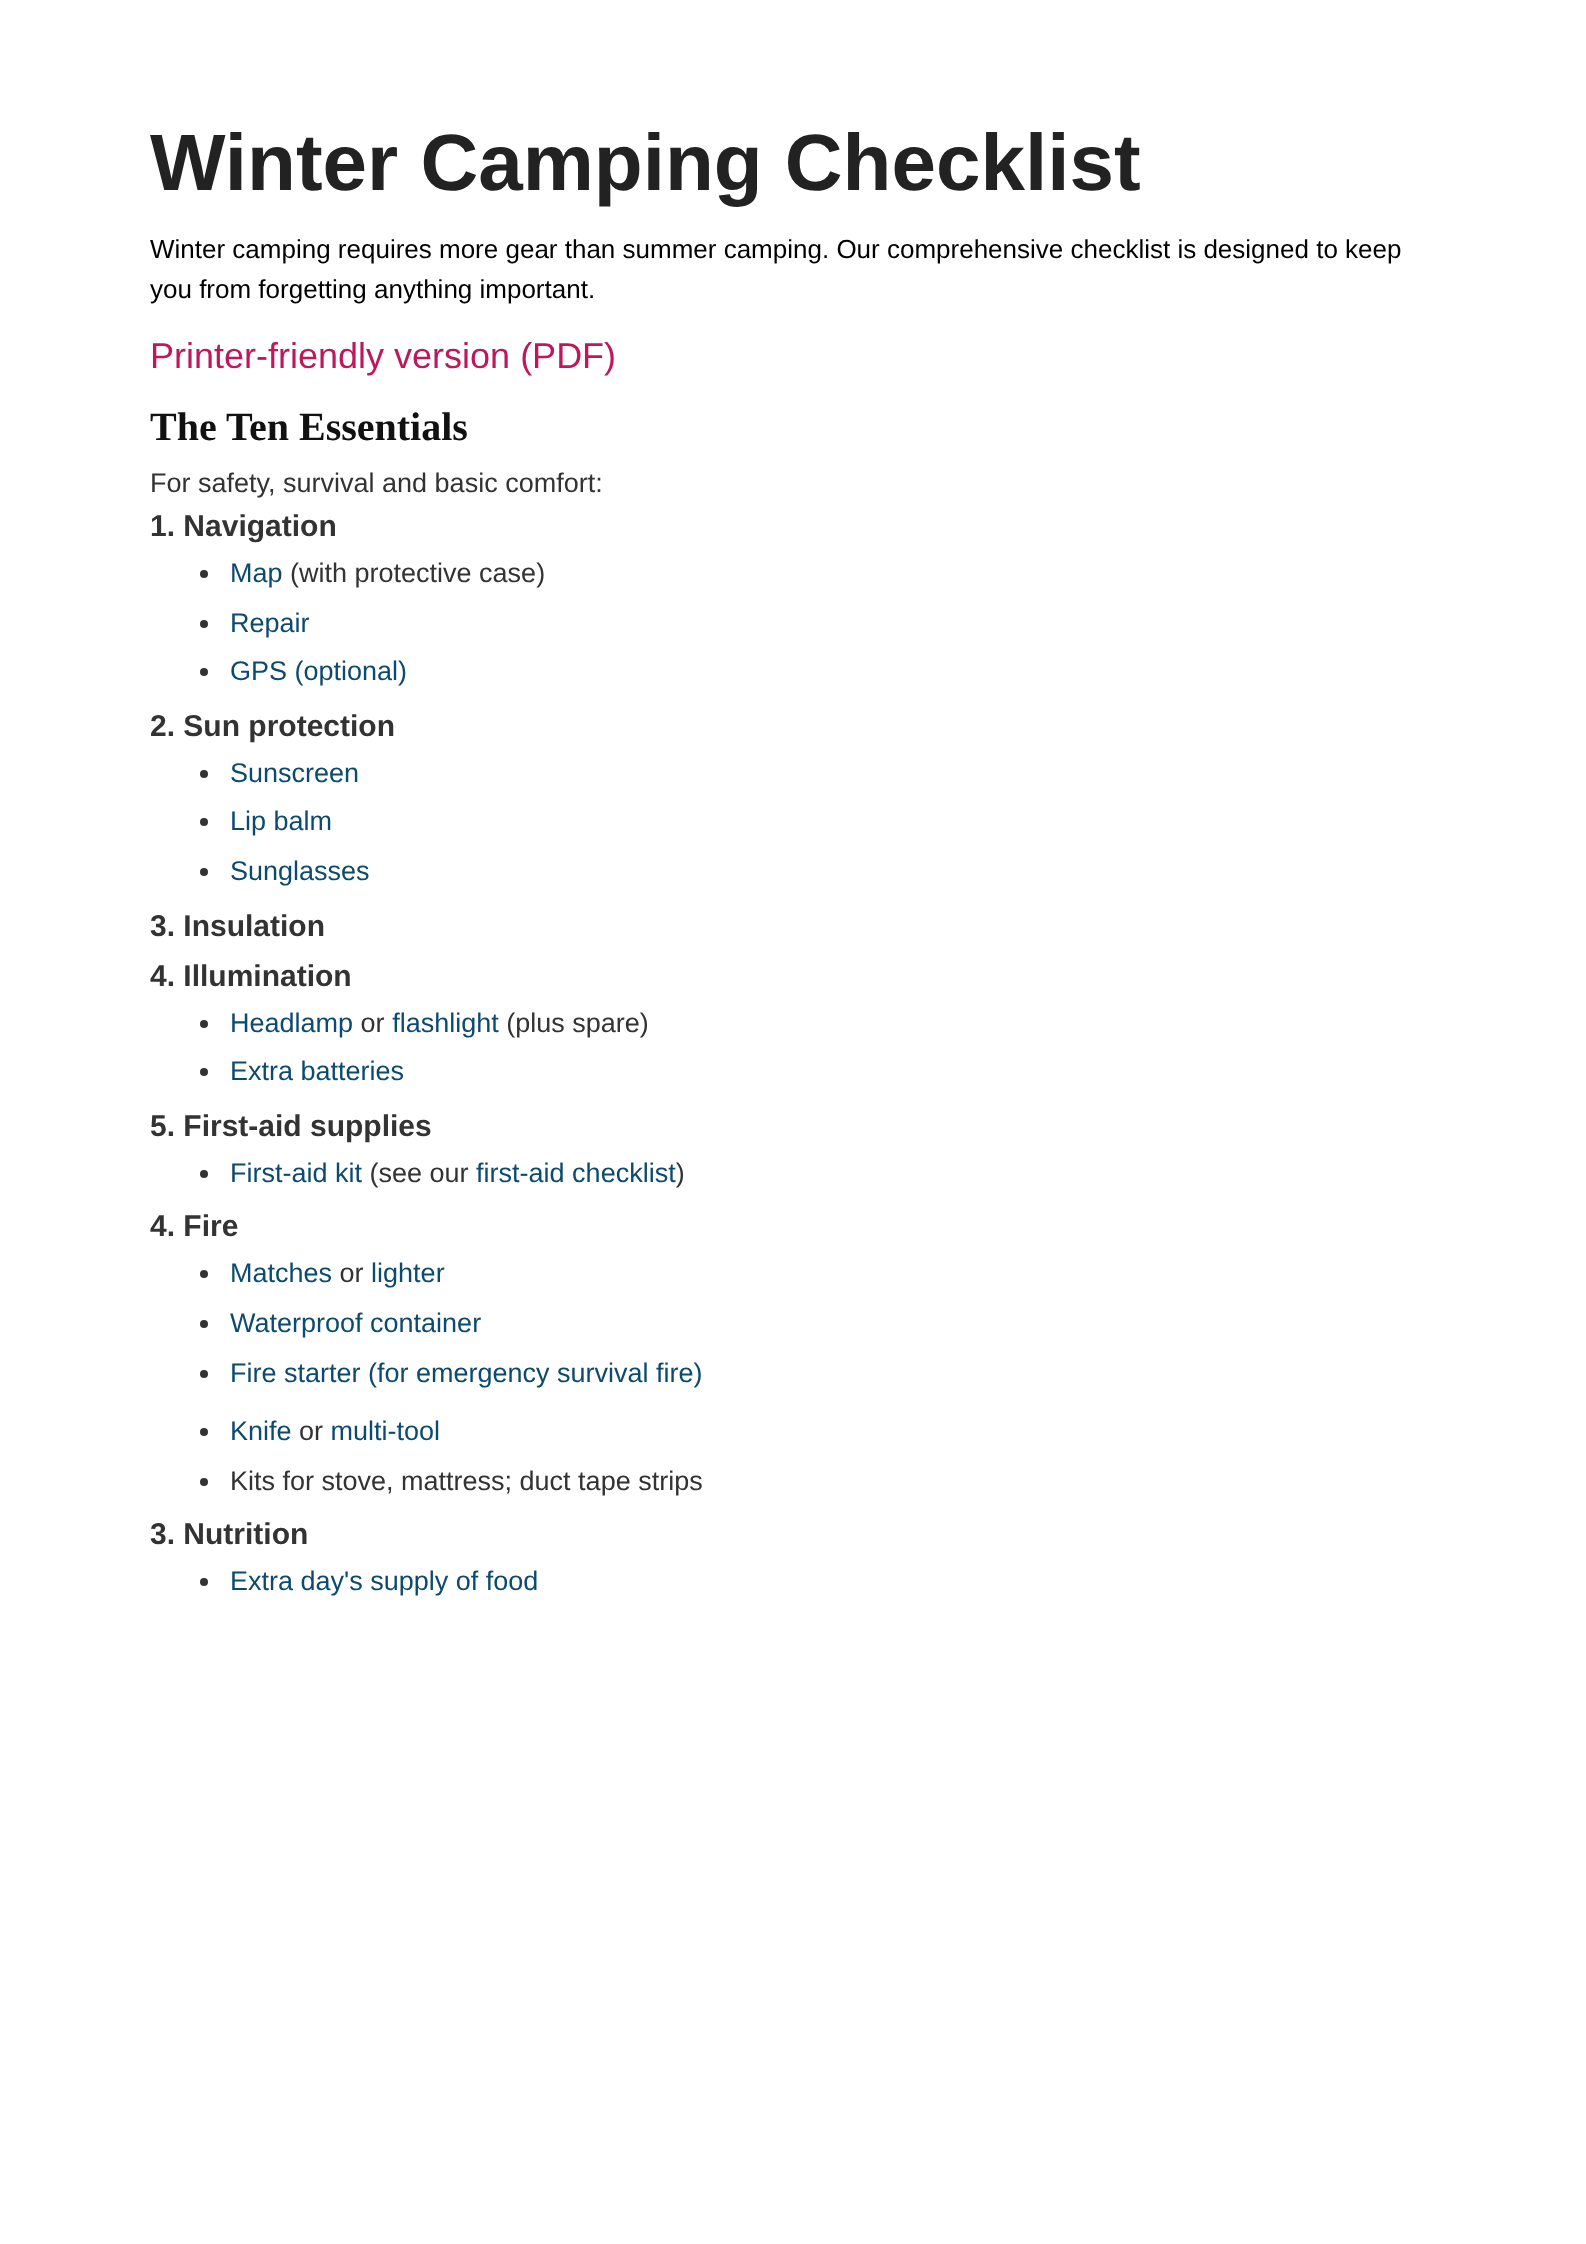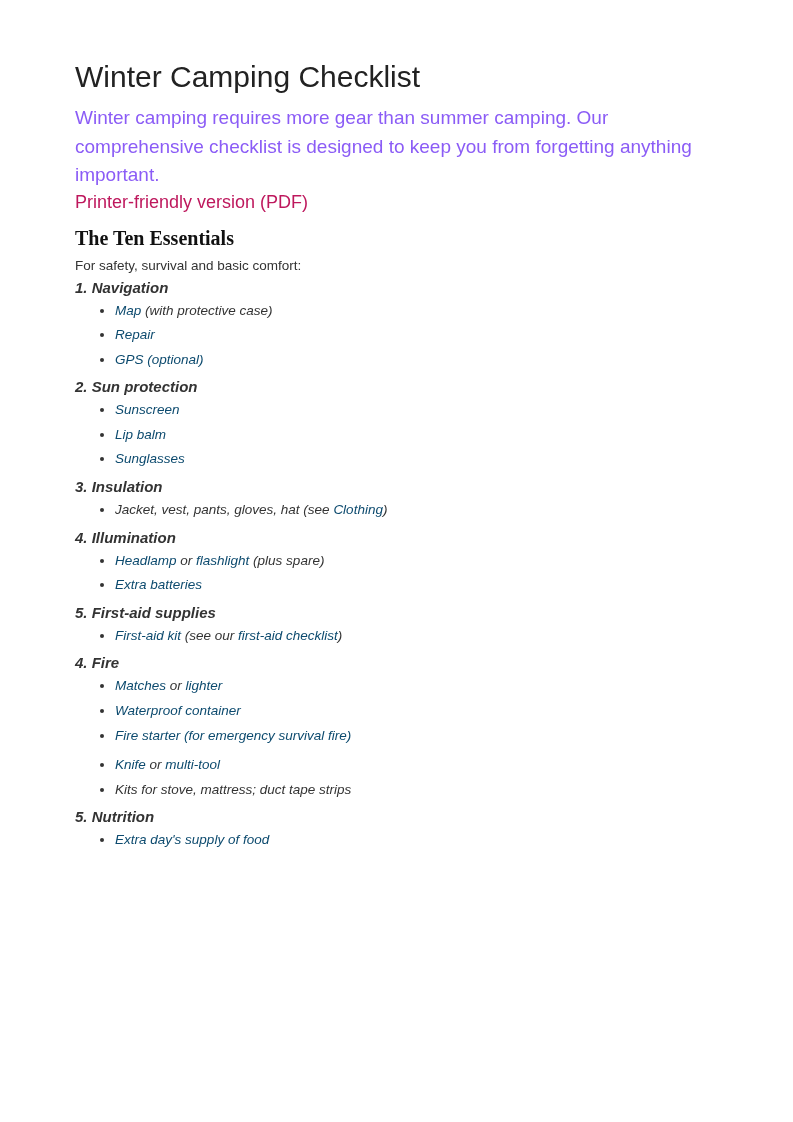--- a/index.html
+++ b/index.html
@@ -12,32 +12,32 @@
       font-family: Arial, sans-serif;
       font-size: 14px;
       color: #333;
       background: #fff;
       width: 793px;
       min-height: 1122px;
       padding: 60px 75px;
     }
 
     h1 {
-      font-size: 30px;
-      font-weight: normal;
+      font-size: 40px;
+      font-weight: bold;
       color: #222;
       margin-bottom: 10px;
       font-family: Arial, sans-serif;
     }
 
     .intro-text {
-      font-size: 19px;
+      font-size: 13px;
       line-height: 1.5;
-      color: #8b5cf6;
-      margin-bottom: 2px;
+      color: #000000;
+      margin-bottom: 14px;
     }
 
     .pdf-link {
       color: #be185d;
       text-decoration: none;
       font-size: 18px;
       display: block;
       margin-bottom: 14px;
     }
 
@@ -52,21 +52,20 @@
     .safety-text {
       font-size: 13.5px;
       color: #333;
       margin-bottom: 6px;
     }
 
     .essentials-list {
       list-style: none;
       padding: 0;
       margin: 0;
-      font-style: italic;
     }
 
     .essentials-list > li {
       margin-bottom: 8px;
     }
 
     .section-title {
       font-size: 15px;
       font-weight: bold;
       color: #333;
@@ -117,23 +116,20 @@
     <li>
       <div class="section-title">2. Sun protection</div>
       <ul class="sub-list">
         <li><a href="#" class="blue-link">Sunscreen</a></li>
         <li><a href="#" class="blue-link">Lip balm</a></li>
         <li><a href="#" class="blue-link">Sunglasses</a></li>
       </ul>
     </li>
     <li>
       <div class="section-title">3. Insulation</div>
-      <ul class="sub-list">
-        <li><span>Jacket, vest, pants, gloves, hat (see </span><a href="#" class="blue-link">Clothing</a><span>)</span></li>
-      </ul>
     </li>
     <li>
       <div class="section-title">4. Illumination</div>
       <ul class="sub-list">
         <li><a href="#" class="blue-link">Headlamp</a><span> or </span><a href="#" class="blue-link">flashlight</a><span> (plus spare)</span></li>
         <li><a href="#" class="blue-link">Extra batteries</a></li>
       </ul>
     </li>
     <li>
       <div class="section-title">5. First-aid supplies</div>
@@ -149,18 +145,18 @@
         <li><a href="#" class="blue-link">Fire starter (for emergency survival fire)</a></li>
       </ul>
     </li>
     <li>
       <ul class="sub-list">
         <li><a href="#" class="blue-link">Knife</a><span> or </span><a href="#" class="blue-link">multi-tool</a></li>
         <li><span>Kits for stove, mattress; duct tape strips</span></li>
       </ul>
     </li>
     <li>
-      <div class="section-title">5. Nutrition</div>
+      <div class="section-title">3. Nutrition</div>
       <ul class="sub-list">
         <li><a href="#" class="blue-link">Extra day's supply of food</a></li>
       </ul>
     </li>
   </ol>
 
 </body></html>

